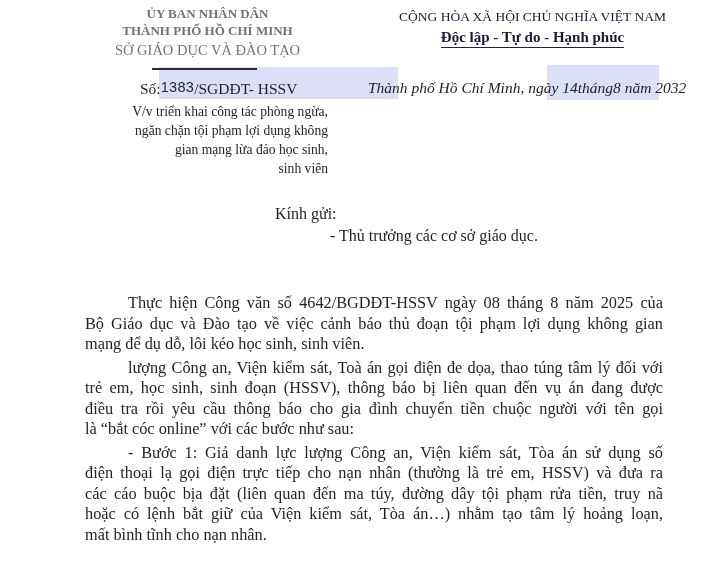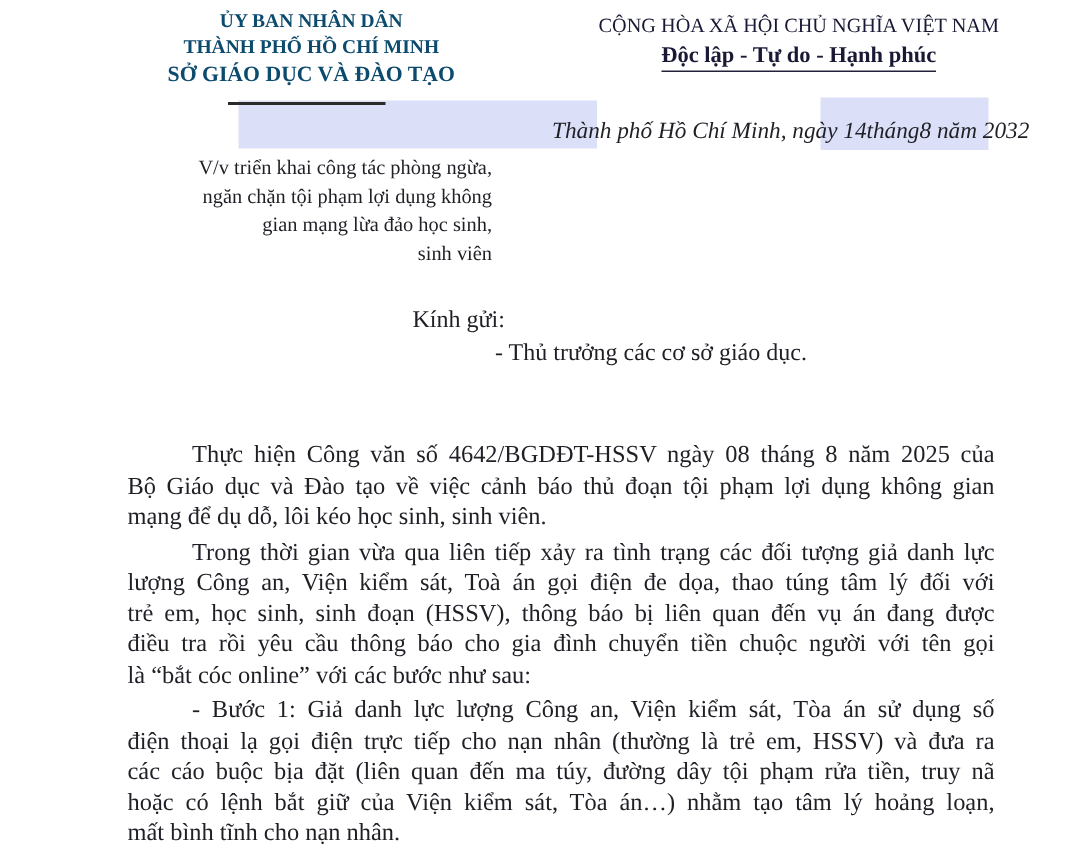--- a/index.html
+++ b/index.html
@@ -9,24 +9,24 @@
     color:#1f1f26;
   }
   .abs { position:absolute; }
 
   
   .hl { position:absolute; background:var(--hl,#dbe0f8); }
   .hl1 { left:159px; top:67px; width:239px; height:32px; }
   .hl2 { left:547px; top:65px; width:112px; height:35px; }
 
   
-  .issuer { left:85px; top:6px; width:245px; text-align:center; color:#0c4a6e; }
+  .issuer { left:85px; top:6px; width:245px; text-align:center; color:#737373; }
   .issuer-l1 { font-size:13px; line-height:16px; font-weight:bold; }
   .issuer-l2 { font-size:13px; line-height:17px; font-weight:bold; }
-  .issuer-l3 { font-size:14.5px; line-height:18px; font-weight:bold; margin-top:2px; }
+  .issuer-l3 { font-size:14.5px; line-height:18px; font-weight:normal; margin-top:2px; }
   .issuer-rule { left:152px; top:68px; width:105px; height:2px; background:#2b2b2b; }
 
   
   .national { left:365px; top:9px; width:335px; text-align:center; color:#191935; }
   .motto1 { font-size:13.5px; line-height:16px; font-weight:normal; }
   .motto2 { display:inline-block; font-size:15px; line-height:18px; font-weight:bold;
             margin-top:3px; border-bottom:1.5px solid #22223a; padding-bottom:1px; }
 
   
   .refline { left:140px; top:80px; font-size:15.5px; white-space:pre; }
@@ -62,20 +62,21 @@
     <div class="issuer-l2">THÀNH PHỐ HỒ CHÍ MINH</div>
     <div class="issuer-l3">SỞ GIÁO DỤC VÀ ĐÀO TẠO</div>
   </div>
   <div class="abs issuer-rule"></div>
 
   <div class="abs national">
     <div class="motto1">CỘNG HÒA XÃ HỘI CHỦ NGHĨA VIỆT NAM</div>
     <div><span class="motto2">Độc lập - Tự do - Hạnh phúc</span></div>
   </div>
 
+  <div class="abs refline"><span>Số:</span><span class="field-value">1383</span><span>/SGDĐT- HSSV</span></div>
 
   <div class="abs dateline"><span>Thành phố Hồ Chí Minh, ngày </span><span>14</span><span>tháng</span><span>8</span><span> năm 2032</span></div>
 
   <div class="abs subject">
       <div>V/v triển khai công tác phòng ngừa,</div>
       <div>ngăn chặn tội phạm lợi dụng không</div>
       <div>gian mạng lừa đảo học sinh,</div>
       <div>sinh viên</div>
     </div>
 
@@ -84,21 +85,20 @@
       <div>- Thủ trưởng các cơ sở giáo dục.</div>
     </div>
 
   <div class="abs body">
     <div class="para">
         <div>Thực hiện Công văn số 4642/BGDĐT-HSSV ngày 08 tháng 8 năm 2025 của</div>
         <div>Bộ Giáo dục và Đào tạo về việc cảnh báo thủ đoạn tội phạm lợi dụng không gian</div>
         <div>mạng để dụ dỗ, lôi kéo học sinh, sinh viên.</div>
       </div>
     <div class="para">
-        <div>Trong thời gian vừa qua liên tiếp xảy ra tình trạng các đối tượng giả danh lực</div>
         <div>lượng Công an, Viện kiểm sát, Toà án gọi điện đe dọa, thao túng tâm lý đối với</div>
         <div>trẻ em, học sinh, sinh đoạn (HSSV), thông báo bị liên quan đến vụ án đang được</div>
         <div>điều tra rồi yêu cầu thông báo cho gia đình chuyển tiền chuộc người với tên gọi</div>
         <div>là “bắt cóc online” với các bước như sau:</div>
       </div>
     <div class="para">
         <div>- Bước 1: Giả danh lực lượng Công an, Viện kiểm sát, Tòa án sử dụng số</div>
         <div>điện thoại lạ gọi điện trực tiếp cho nạn nhân (thường là trẻ em, HSSV) và đưa ra</div>
         <div>các cáo buộc bịa đặt (liên quan đến ma túy, đường dây tội phạm rửa tiền, truy nã</div>
         <div>hoặc có lệnh bắt giữ của Viện kiểm sát, Tòa án…) nhằm tạo tâm lý hoảng loạn,</div>

